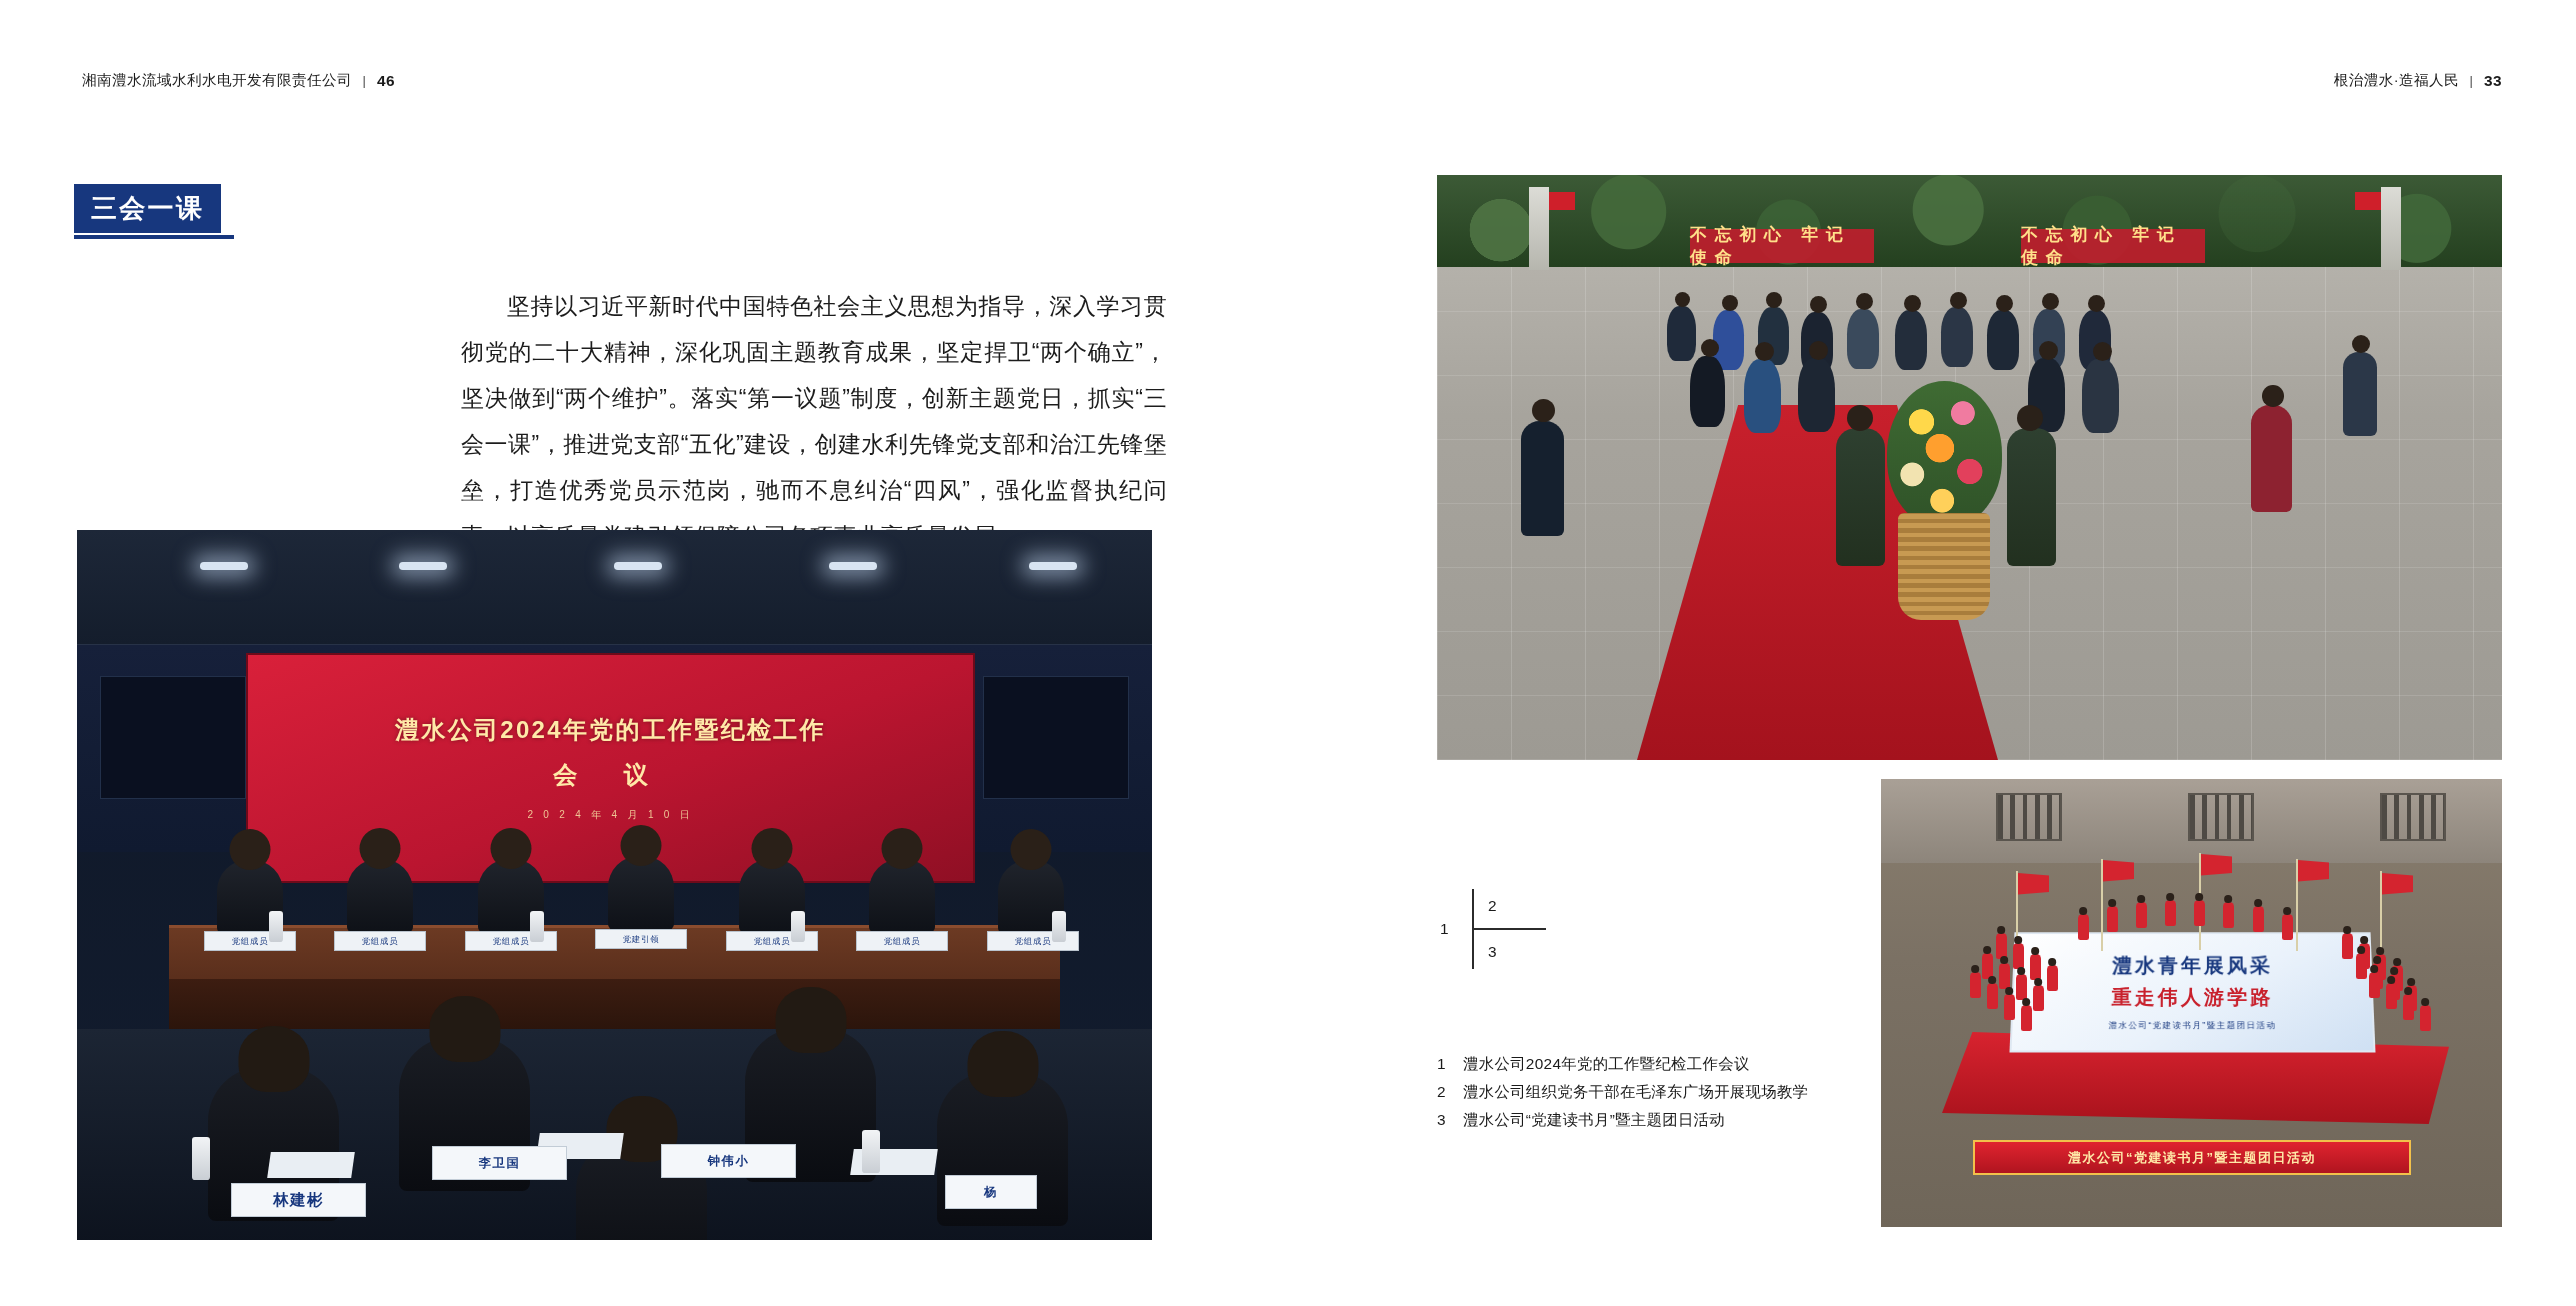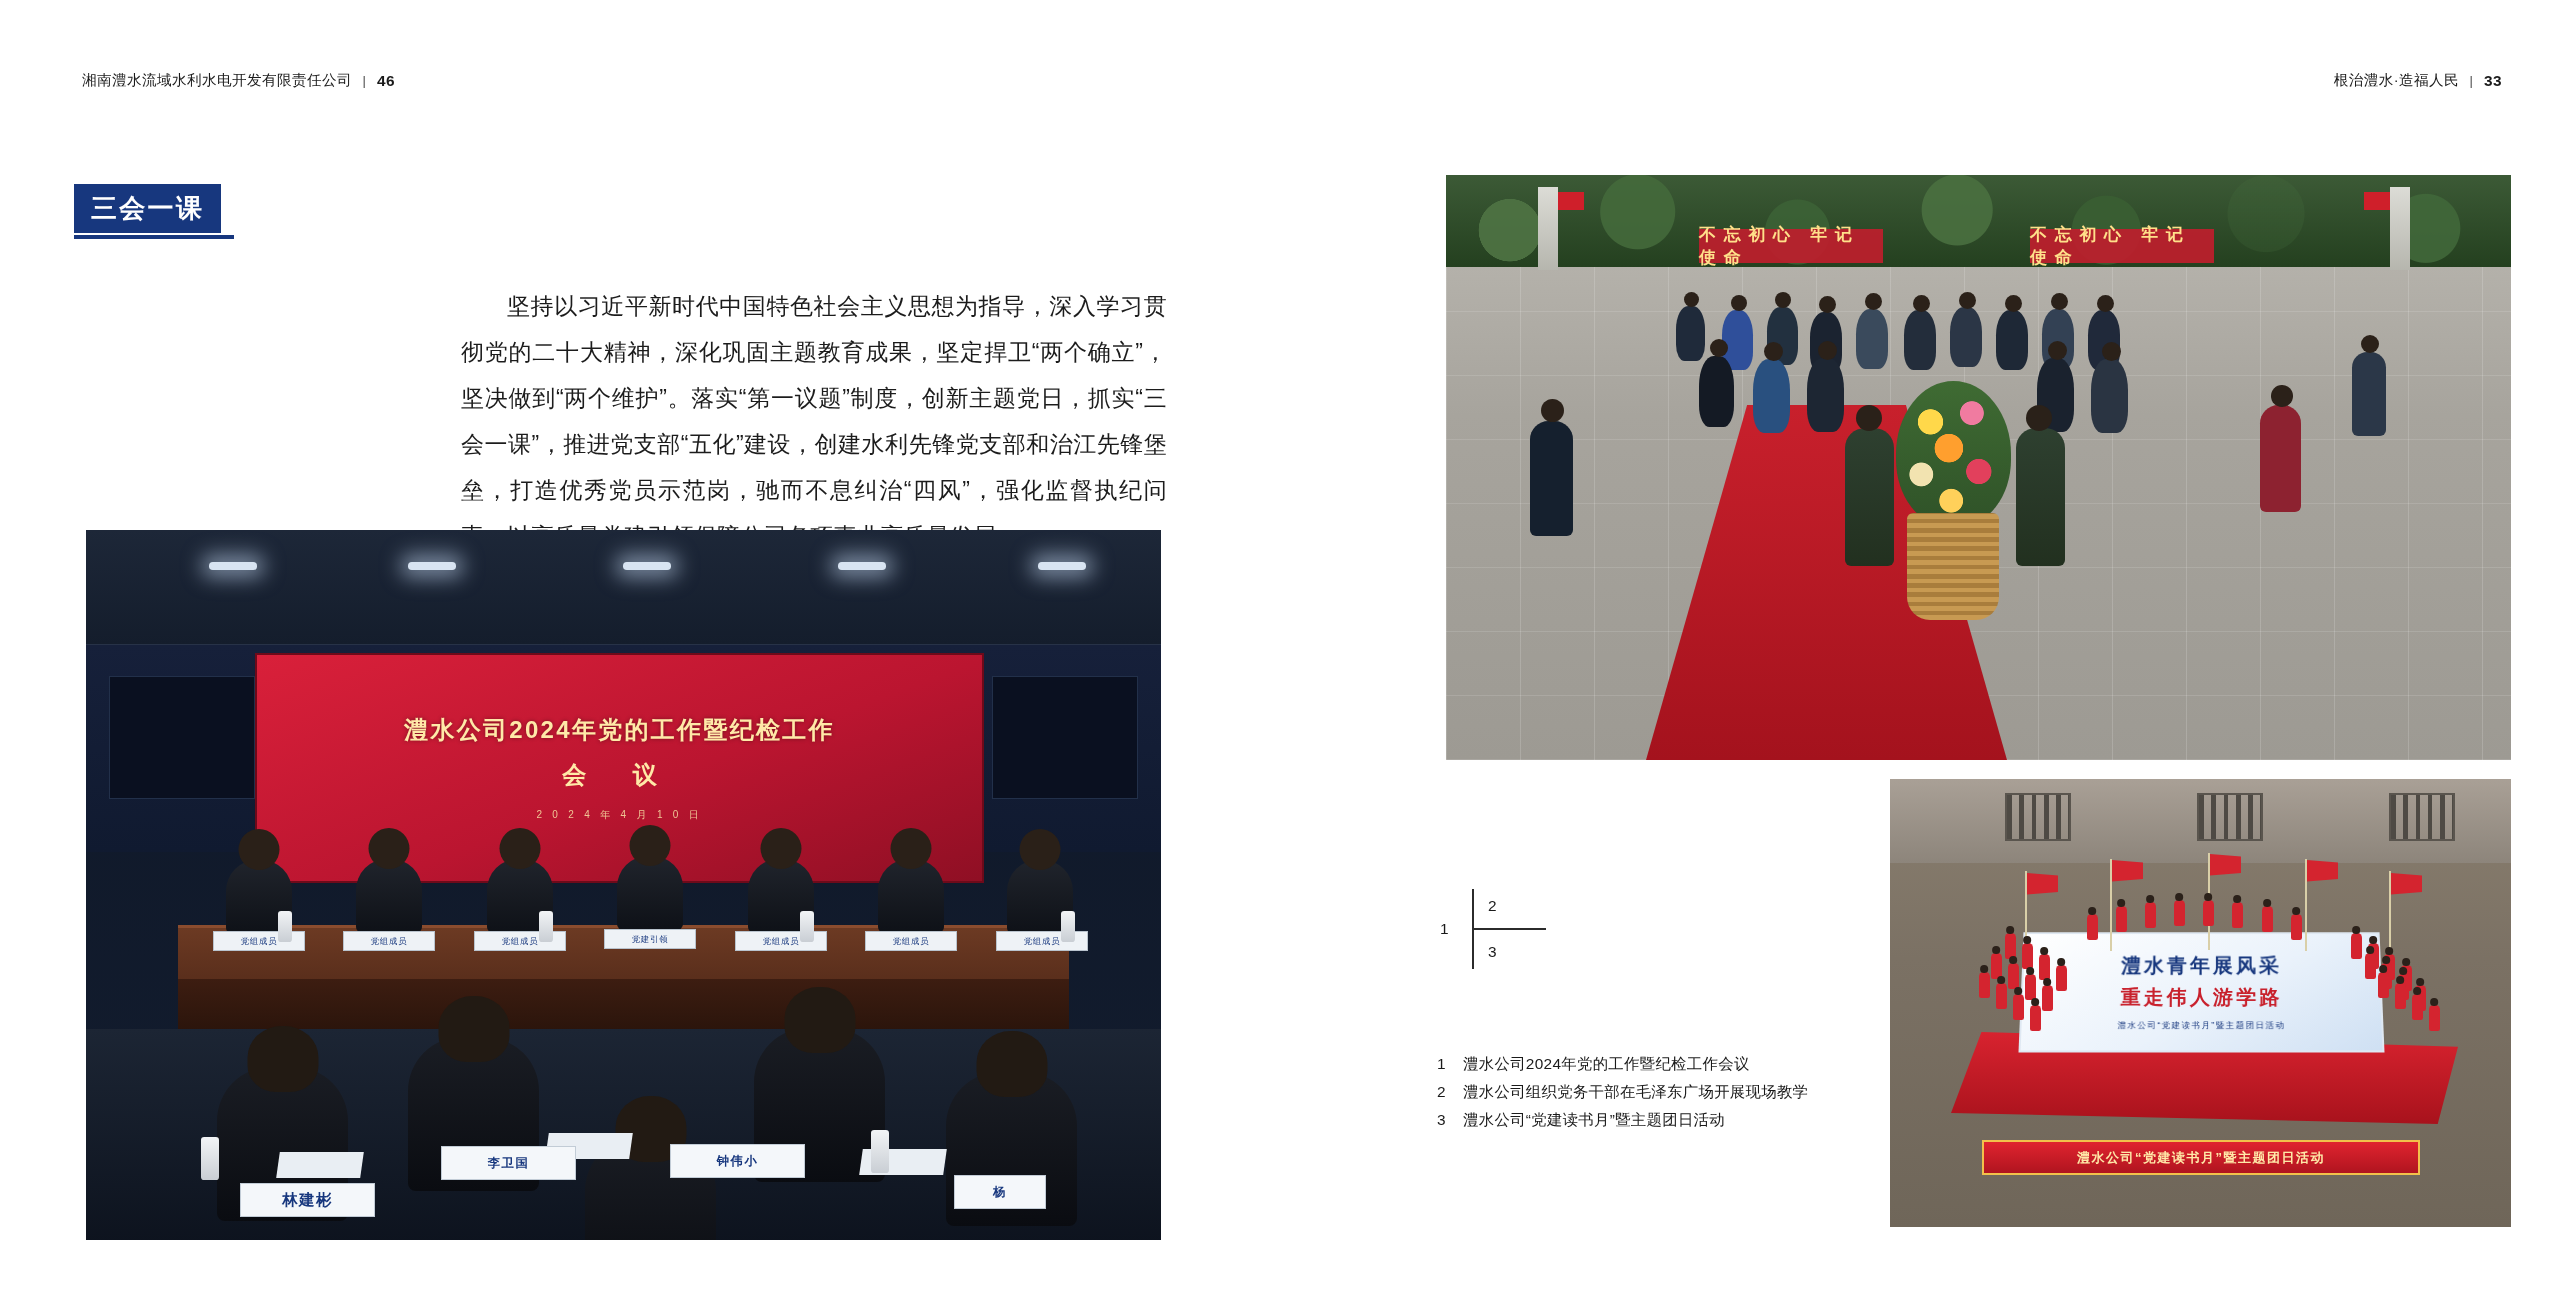--- a/index.html
+++ b/index.html
@@ -69,21 +69,20 @@
     text-justify: inter-ideograph;
     text-indent: 2em;
     letter-spacing: 0.3px;
   }
 
   
   .photo {
     position: absolute;
     overflow: hidden;
     background: #f97316;
-    margin-left: 9px;
   }
 
   
   #photo-1 { left: 77px; top: 530px; width: 1075px; bottom: auto; height: 710px; }
   .hall {
     position: absolute; inset: 0;
     background:
       linear-gradient(#0c1320 0%, #10192a 22%, #121c2e 100%);
   }
   .hall-ceiling {

